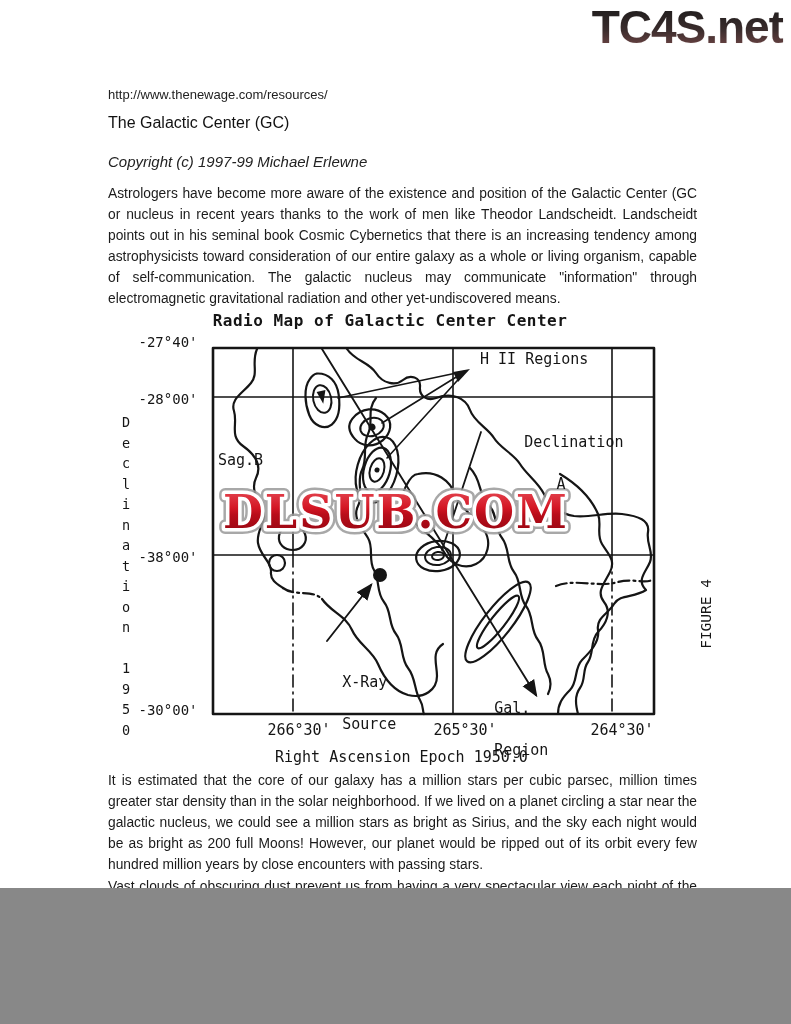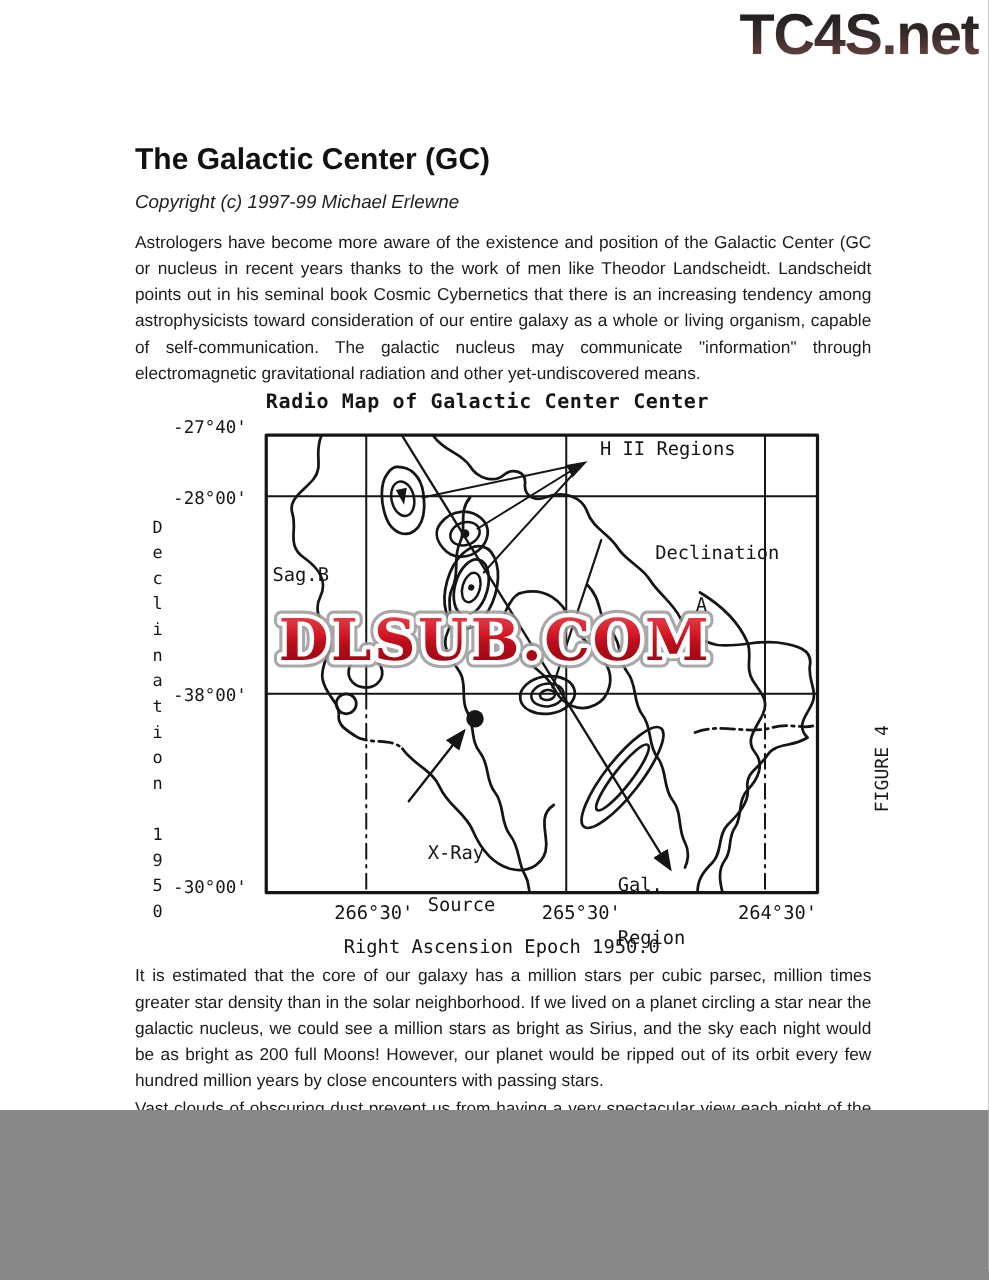--- a/index.html
+++ b/index.html
@@ -5,21 +5,21 @@
   html,body{margin:0;padding:0;background:#888;}
   .page{position:relative;width:791px;height:888px;background:#ffffff;overflow:hidden;
         font-family:"Liberation Sans",sans-serif;color:#1c1c1c;margin:0 auto;}
   
   .tc4s{position:absolute;top:0px;right:8px;font-size:46px;font-weight:bold;letter-spacing:-1px;
         font-family:"Liberation Sans",sans-serif;
         background:linear-gradient(180deg,#1d1d1d 18%,#3a2e2e 55%,#6b4545 82%,#9a7070 100%);
         -webkit-background-clip:text;background-clip:text;color:transparent;
         text-shadow:0 0 1px rgba(60,40,40,0.15);}
   .url-line{position:absolute;left:108px;top:87px;font-size:13px;color:#222;}
-  .doc-title{position:absolute;left:108px;top:114px;font-size:24px;font-weight:bold;color:#111;}
+  .doc-title{position:absolute;left:108px;top:114px;font-size:16px;font-weight:normal;color:#111;}
   .copyright{position:absolute;left:108px;top:153px;font-size:15px;font-style:italic;color:#222;}
   .para{position:absolute;left:108px;width:589px;font-size:13.8px;line-height:20.9px;
         text-align:justify;color:#1b1b1b;}
   .p1{top:184px;} .p2{top:771px;} .p3{top:877px;}
   
   .fig-label{position:absolute;font-family:"DejaVu Sans Mono","Liberation Mono",monospace;
              color:#151515;font-size:15px;line-height:21px;white-space:pre;}
   .fig-title{left:180px;top:310px;width:420px;text-align:center;font-size:16px;font-weight:bold;letter-spacing:0.5px;}
   .ytick{left:128px;width:80px;text-align:center;font-size:14px;}
   .xtick{top:720px;width:90px;text-align:center;font-size:15px;}
@@ -41,20 +41,21 @@
   .tx-back{font-family:"Liberation Sans",sans-serif;font-weight:bold;font-size:36px;
            letter-spacing:0.5px;fill:none;stroke:#8f8f8f;stroke-width:11px;stroke-linejoin:round;opacity:0.9;}
 </style>
 </head>
 <body>
 
 <div class="page">
 
   <div class="tc4s">TC4S.net</div>
 
+  <div class="url-line">http://www.thenewage.com/resources/</div>
   <h1 class="doc-title" style="margin:0">The Galactic Center (GC)</h1>
   <div class="copyright">Copyright (c) 1997-99 Michael Erlewne</div>
 
   <p class="para p1" style="margin:0">Astrologers have become more aware of the existence and position of the Galactic Center (GC or nucleus in recent years thanks to the work of men like Theodor Landscheidt. Landscheidt points out in his seminal book Cosmic Cybernetics that there is an increasing tendency among astrophysicists toward consideration of our entire galaxy as a whole or living organism, capable of self-communication. The galactic nucleus may communicate "information" through electromagnetic gravitational radiation and other yet-undiscovered means.</p>
   <p class="para p2" style="margin:0">It is estimated that the core of our galaxy has a million stars per cubic parsec, million times greater star density than in the solar neighborhood.  If we lived on a planet circling a star near the galactic nucleus, we could see a million stars as bright as Sirius, and the sky each night would be as bright as 200 full Moons! However, our planet would be ripped out of its orbit every few hundred million years by close encounters with passing stars.</p>
   <p class="para p3" style="margin:0">Vast clouds of obscuring dust prevent us from having a very spectacular view each night of the GC -- blaze with light. Most of our information concerning the GC has been obtained through the non-optical regions of the electromagnetic spectrum, such as the radio,</p>
 
   <svg class="map-art" viewBox="0 0 791 1024" aria-hidden="true">
     <defs>
       <marker id="arr" viewBox="0 0 10 8" refX="8.5" refY="4" markerWidth="9" markerHeight="8" orient="auto">

